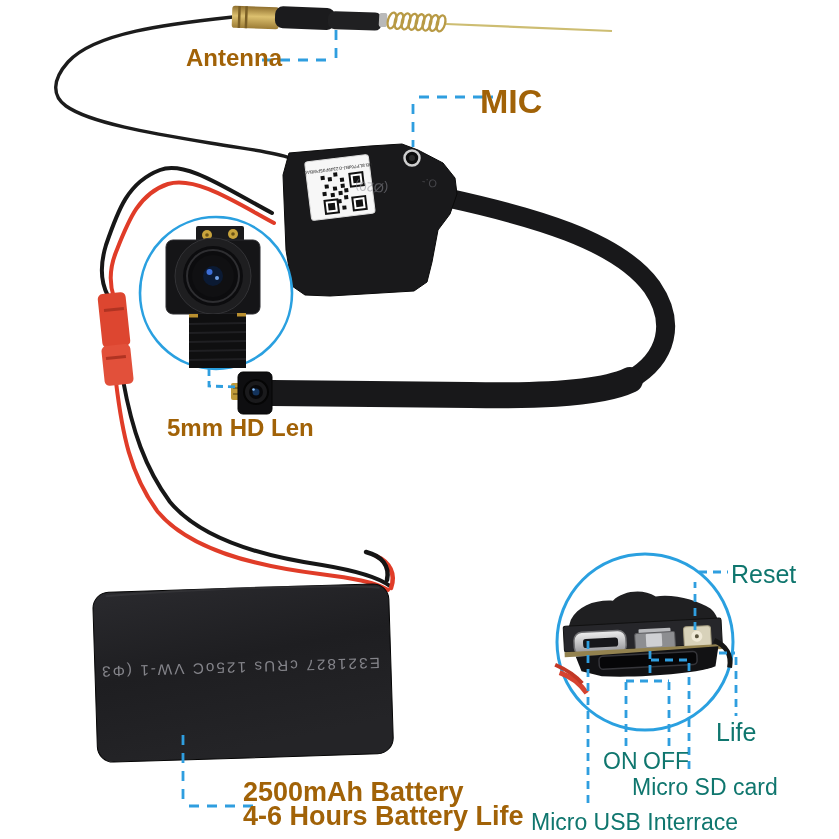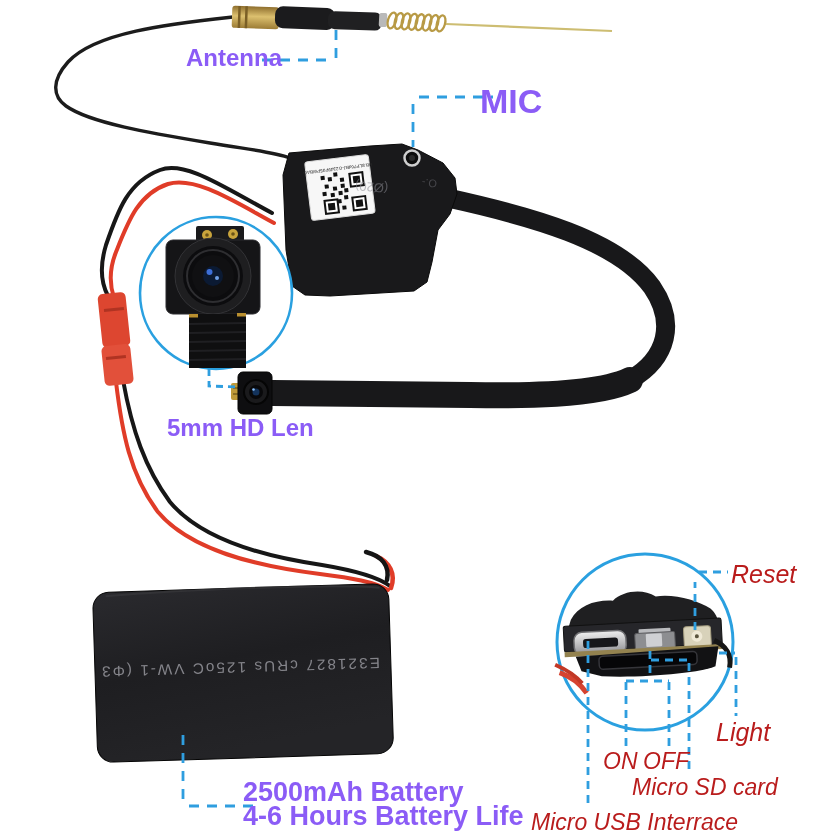--- a/index.html
+++ b/index.html
@@ -1,25 +1,25 @@
 <!DOCTYPE html>
 <html><head>
 <meta charset="utf-8">
 <style>
   html,body{margin:0;padding:0;background:#fff;}
   #stage{position:relative;width:839px;height:839px;overflow:hidden;background:#fff;
          font-family:"Liberation Sans",sans-serif;}
   #art{position:absolute;left:0;top:0;}
-  .lbl{position:absolute;color:#8b5cf6;font-weight:bold;white-space:nowrap;}
+  .lbl{position:absolute;color:#a16207;font-weight:bold;white-space:nowrap;}
   .lbl-antenna{left:186px;top:44px;font-size:24px;}
   .lbl-mic{left:480px;top:82px;font-size:34px;}
   .lbl-lens{left:167px;top:414px;font-size:24px;text-align:right;}
   .lbl-battery{left:243px;top:780px;width:218px;text-align:center;
                font-size:27px;line-height:24px;}
-  .ilbl{position:absolute;color:#b91c1c;font-style:italic;font-weight:normal;white-space:nowrap;}
+  .ilbl{position:absolute;color:#0f766e;font-weight:normal;white-space:nowrap;}
   .ilbl-reset{left:731px;top:560px;font-size:25px;}
   .ilbl-light{left:716px;top:718px;font-size:25px;}
   .ilbl-on{left:603px;top:748px;font-size:23px;}
   .ilbl-off{left:643px;top:748px;font-size:23px;text-align:right;}
   .ilbl-sd{left:632px;top:774px;font-size:23px;}
   .ilbl-usb{left:531px;top:809px;font-size:23px;}
 </style>
 </head>
 <body>
 
@@ -224,19 +224,19 @@
 </svg>
 
 <div class="lbl lbl-antenna">Antenna</div>
 <div class="lbl lbl-mic">MIC</div>
 <div class="lbl lbl-lens">5mm HD Len</div>
 <div class="lbl lbl-battery">
   <div>2500mAh Battery</div>
   <div>4-6 Hours Battery Life</div>
 </div>
 <div class="ilbl ilbl-reset">Reset</div>
-<div class="ilbl ilbl-light">Light</div>
+<div class="ilbl ilbl-light">Life</div>
 <div class="ilbl ilbl-on">ON</div>
 <div class="ilbl ilbl-off">OFF</div>
 <div class="ilbl ilbl-usb">Micro USB Interrace</div>
 <div class="ilbl ilbl-sd">Micro SD card</div>
 
 </div>
 
 </body></html>

